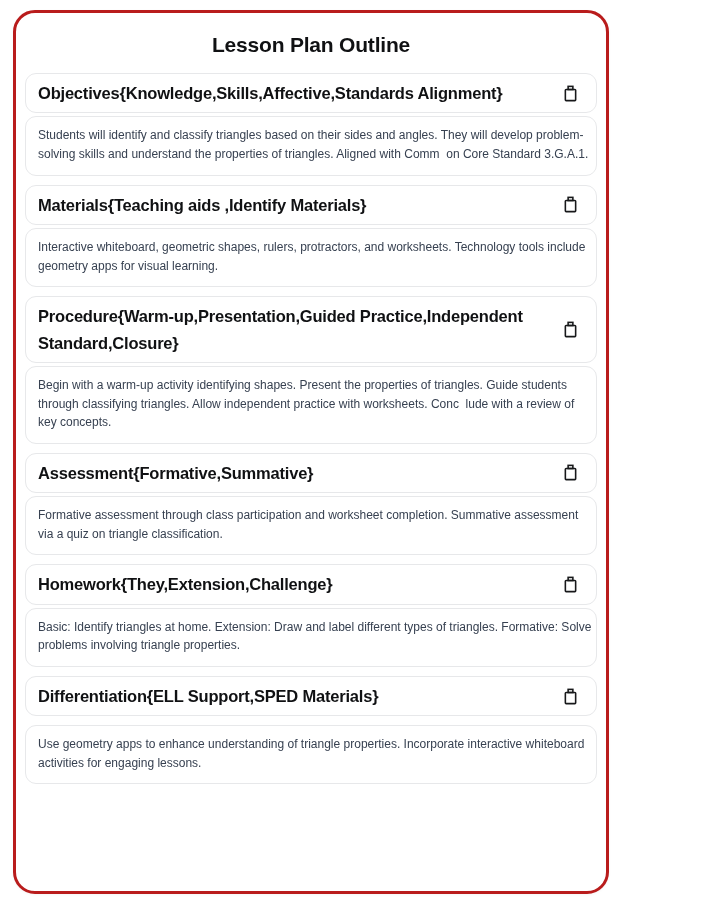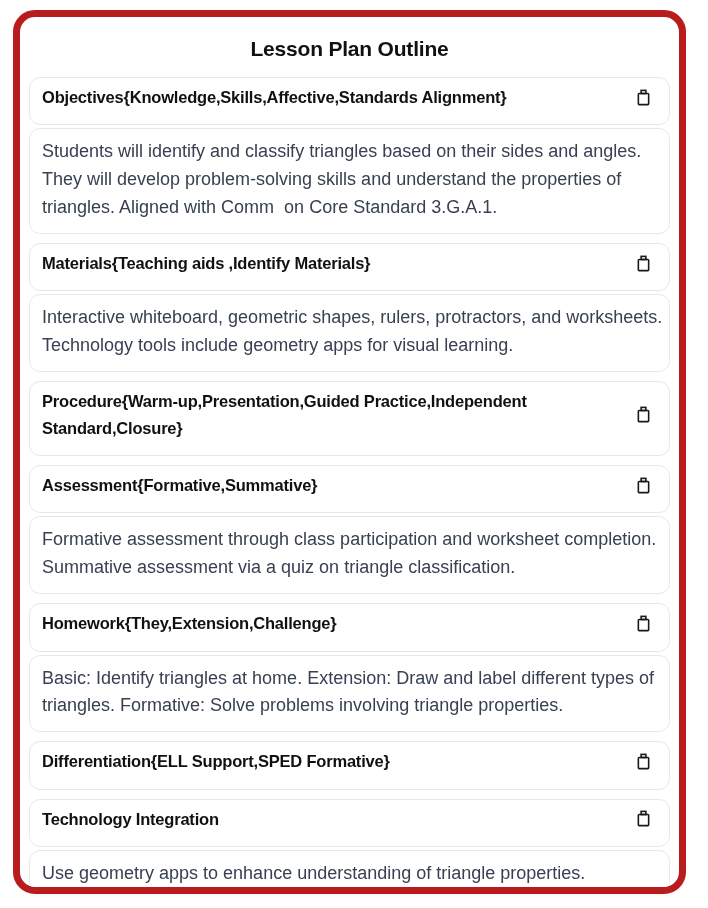--- a/index.html
+++ b/index.html
@@ -9,23 +9,23 @@
     color: #111827;
   }
   .page {
     width: 708px;
     height: 908px;
     position: relative;
   }
   .outer-card {
     position: absolute;
     left: 13px; top: 10px;
-    width: 673px; height: 884px;
+    width: 596px; height: 884px;
     background: #ffffff;
-    border: 7px solid #b91c1c;
+    border: 3px solid #b91c1c;
     border-radius: 22px;
     box-shadow: 0 1px 3px rgba(0,0,0,0.04);
     padding: 14px 9px 14px 9px;
     overflow: hidden;
   }
   .page-title {
     text-align: center;
     font-size: 21px;
     font-weight: 700;
     letter-spacing: -0.2px;
@@ -33,21 +33,21 @@
     margin: 6px 0 16px 0;
   }
   .section { margin-bottom: 9px; }
   .sec-header {
     display: flex;
     align-items: center;
     justify-content: space-between;
     border: 1px solid #e7e8ea;
     border-radius: 11px;
     background: #ffffff;
-    padding: 6px 14px 14px 12px;
+    padding: 6px 14px 6px 12px;
     min-height: 37px;
     gap: 12px;
   }
   .sec-title {
     font-size: 16.5px;
     font-weight: 700;
     letter-spacing: -0.2px;
     color: #101113;
     line-height: 1.6;
   }
@@ -61,21 +61,21 @@
     justify-content: center;
     flex: 0 0 auto;
   }
   .trash-btn svg { display: block; }
   .sec-body {
     border: 1px solid #e7e8ea;
     border-radius: 11px;
     background: #ffffff;
     margin-top: 3px;
     padding: 9px 0 11px 12px;
-    font-size: 18px;
+    font-size: 12px;
     line-height: 1.55;
     color: #374151;
     white-space: pre-wrap;
   }
 </style>
 </head>
 <body>
 
 <div class="page">
   <div class="outer-card">
@@ -111,20 +111,21 @@
     <section class="section">
       <div class="sec-header">
         <h2 class="sec-title">Procedure{Warm-up,Presentation,Guided Practice,Independent Standard,Closure}</h2>
         <button class="trash-btn">
           <svg width="19" height="19" viewBox="0 0 24 24" fill="none" stroke="#17181a" stroke-width="2" stroke-linejoin="miter">
             <rect x="9" y="3" width="6" height="4"></rect>
             <rect x="5.5" y="7" width="13" height="14" rx="1"></rect>
           </svg>
         </button>
       </div>
+      <div class="sec-body">Begin with a warm-up activity identifying shapes. Present the properties of triangles. Guide students through classifying triangles. Allow independent practice with worksheets. Conc  lude with a review of key concepts.</div>
     </section>
 
     <section class="section">
       <div class="sec-header">
         <h2 class="sec-title">Assessment{Formative,Summative}</h2>
         <button class="trash-btn">
           <svg width="19" height="19" viewBox="0 0 24 24" fill="none" stroke="#17181a" stroke-width="2" stroke-linejoin="miter">
             <rect x="9" y="3" width="6" height="4"></rect>
             <rect x="5.5" y="7" width="13" height="14" rx="1"></rect>
           </svg>
@@ -141,37 +142,28 @@
             <rect x="9" y="3" width="6" height="4"></rect>
             <rect x="5.5" y="7" width="13" height="14" rx="1"></rect>
           </svg>
         </button>
       </div>
       <div class="sec-body">Basic: Identify triangles at home. Extension: Draw and label different types of triangles. Formative: Solve problems involving triangle properties.</div>
     </section>
 
     <section class="section">
       <div class="sec-header">
-        <h2 class="sec-title">Differentiation{ELL Support,SPED Formative}</h2>
+        <h2 class="sec-title">Differentiation{ELL Support,SPED Materials}</h2>
         <button class="trash-btn">
           <svg width="19" height="19" viewBox="0 0 24 24" fill="none" stroke="#17181a" stroke-width="2" stroke-linejoin="miter">
             <rect x="9" y="3" width="6" height="4"></rect>
             <rect x="5.5" y="7" width="13" height="14" rx="1"></rect>
           </svg>
         </button>
       </div>
     </section>
 
     <section class="section">
-      <div class="sec-header">
-        <h2 class="sec-title">Technology Integration</h2>
-        <button class="trash-btn">
-          <svg width="19" height="19" viewBox="0 0 24 24" fill="none" stroke="#17181a" stroke-width="2" stroke-linejoin="miter">
-            <rect x="9" y="3" width="6" height="4"></rect>
-            <rect x="5.5" y="7" width="13" height="14" rx="1"></rect>
-          </svg>
-        </button>
-      </div>
       <div class="sec-body">Use geometry apps to enhance understanding of triangle properties. Incorporate interactive whiteboard activities for engaging lessons.</div>
     </section>
 
   </div>
 </div>
 
 </body></html>

